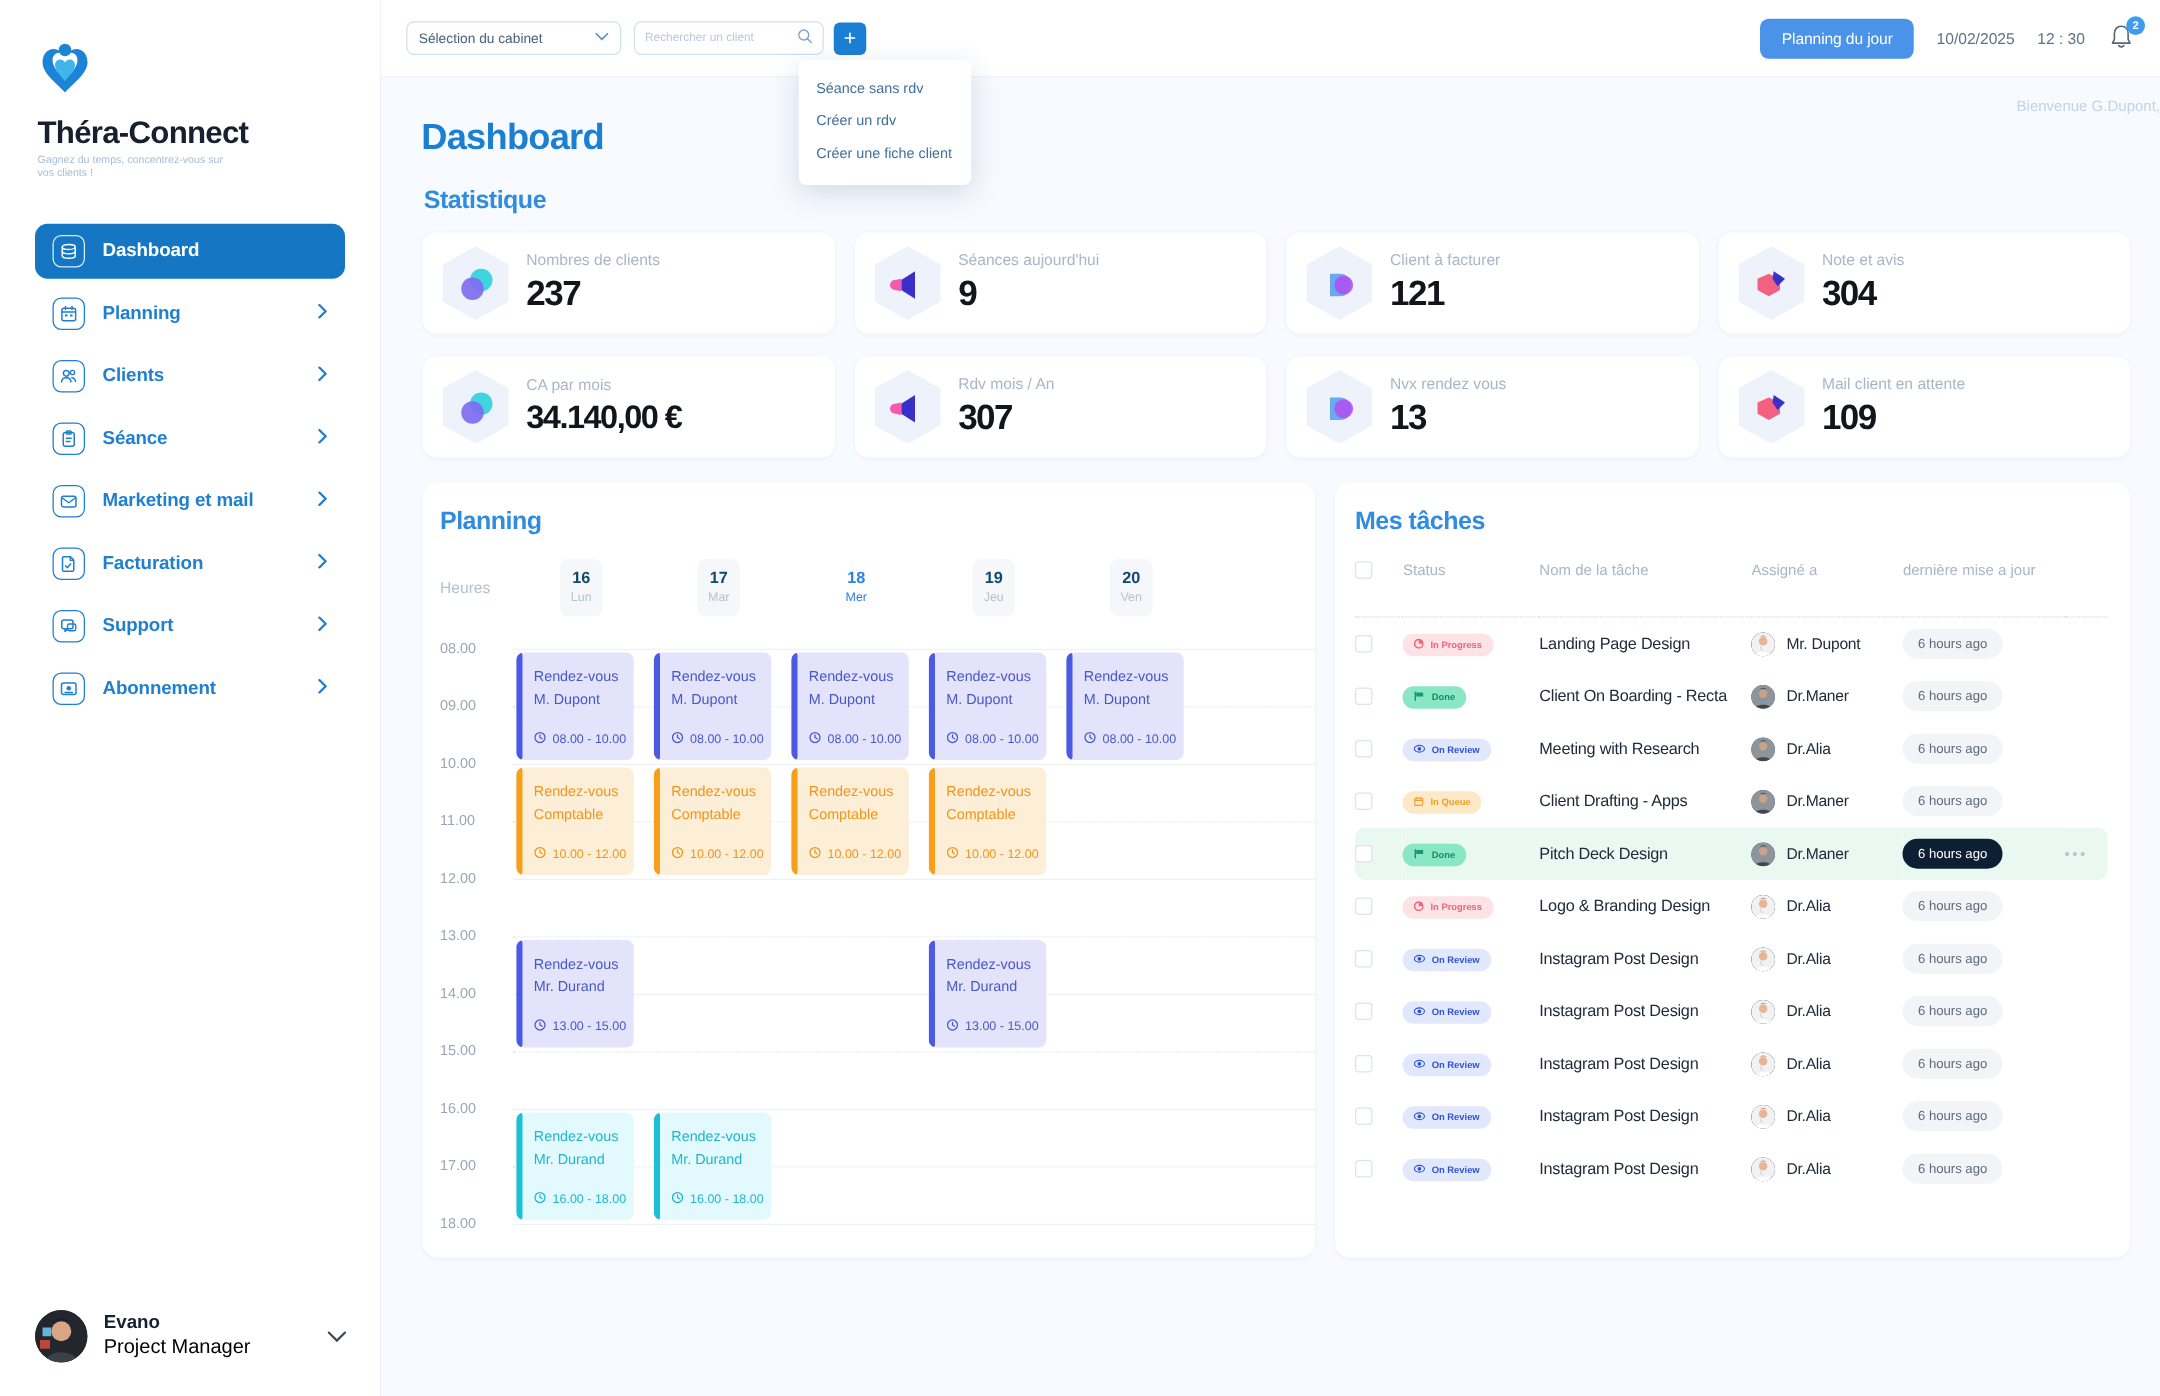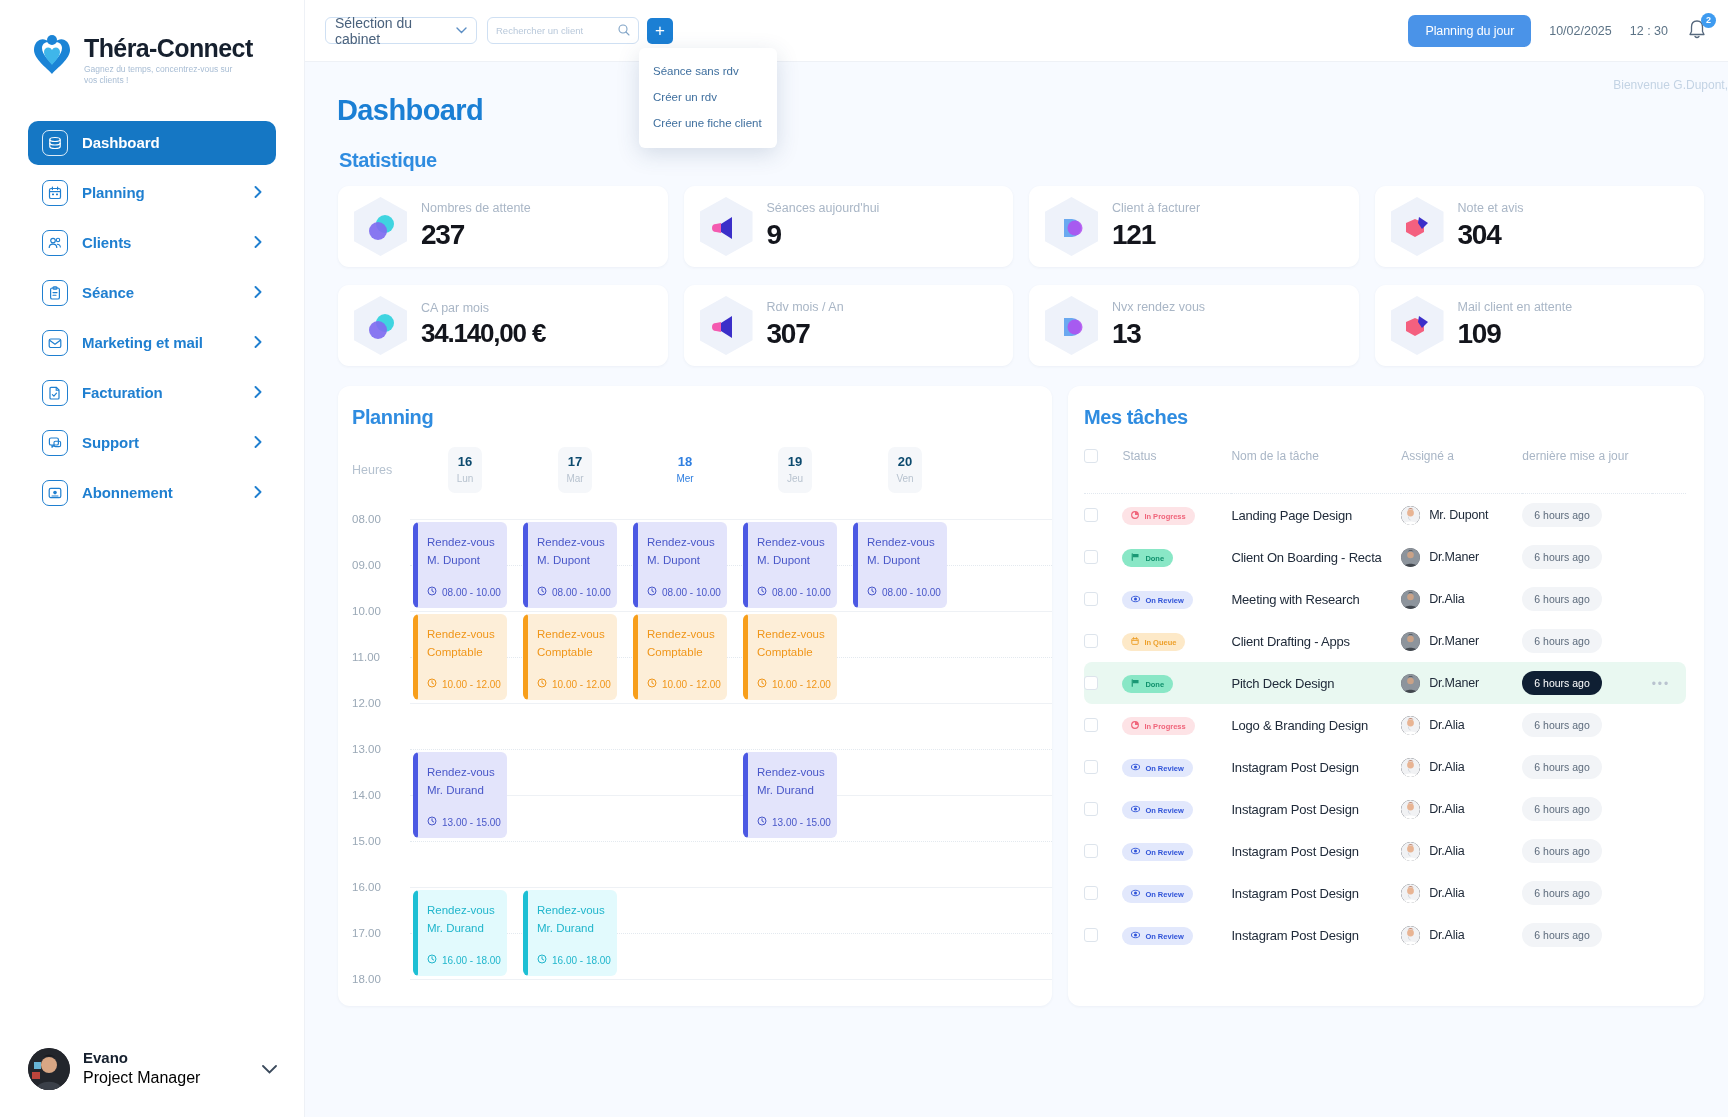--- a/index.html
+++ b/index.html
@@ -11,21 +11,21 @@
     overflow: hidden;
   }
   .app { display: flex; width: 1728px; height: 1117px; }
 
   
   .sidebar {
     width: 305px; height: 1117px; background: #ffffff;
     border-right: 1px solid #eef1f6;
     position: relative; flex: 0 0 305px;
   }
-  .logo-wrap { display: flex; align-items: flex-start; gap: 10px; padding: 30px 0 0 30px; }
+  .logo-wrap { display: flex; align-items: flex-start; gap: 10px; padding: 30px 0 0 30px; flex-direction: column; }
   .logo-mark { width: 44px; height: 48px; flex: 0 0 44px; position: relative; }
   .logo-text-block { padding-top: 6px; }
   .logo-title {
     font-size: 25px; font-weight: 700; color: #16202e; letter-spacing: -0.6px; line-height: 1;
   }
   .logo-sub {
     font-size: 8.5px; color: #a8bdd4; line-height: 1.35; margin-top: 3px; max-width: 155px;
   }
   .nav { margin-top: 34px; padding: 0 28px; }
   .nav-item {
@@ -57,22 +57,22 @@
   .pf-role { font-size: 16px; color: #000000; line-height: 1.3; }
   .pf-chev { margin-left: auto; color:#3b4a5c; font-size: 14px; }
 
   
   .main { flex: 1; height: 1117px; position: relative; background: #f7faff; overflow: hidden; }
   .topbar {
     height: 62px; background:#fff; display:flex; align-items:center;
     padding: 0 18px 0 10px; border-bottom: 1px solid #eef1f6; position: relative; z-index: 40;
   }
   .select-cabinet {
-    width: 152px; height: 27px; border: 1px solid #cfe0f3; border-radius: 6px;
-    display: flex; align-items: center; padding: 0 9px; font-size: 14px; color: #49617c;
+    width: 172px; height: 27px; border: 1px solid #cfe0f3; border-radius: 6px;
+    display: flex; align-items: center; padding: 0 9px; font-size: 11px; color: #49617c;
     background:#fff; cursor:pointer;
   }
   .select-cabinet .caret { margin-left:auto; color:#5b8ec4; font-size: 10px; }
   .search-box {
     width: 152px; height: 27px; border: 1px solid #cfe0f3; border-radius: 6px;
     display: flex; align-items: center; padding: 0 8px; margin-left: 10px; background:#fff;
   }
   .search-box input {
     border:0; outline:0; font-size:9.5px; color:#8fa7bf; flex:1; width: 100%;
     font-family: inherit; background: transparent;
@@ -422,21 +422,21 @@
       <div class="sec-title">Statistique</div>
       <div class="stats" id="stats">
           <div class="stat-card">
             <div class="hex">
               <svg width="32" height="32" viewBox="0 0 32 32">
                 <circle cx="20" cy="13" r="9" fill="#3fd4e0"></circle>
                 <circle cx="13" cy="20" r="9" fill="#7f6cf0" opacity=".92"></circle>
               </svg>
             </div>
             <div>
-              <div class="stat-label">Nombres de attente</div>
+              <div class="stat-label">Nombres de clients</div>
               <div class="stat-value">237</div>
             </div>
           </div>
           <div class="stat-card">
             <div class="hex">
               <svg width="32" height="32" viewBox="0 0 32 32">
                 <path d="M22 6 L22 28 L11 21 L11 13 Z" fill="#3b2fc9"></path>
                 <path d="M11 12 L11 22 L6 21 a4 4 0 0 1 0-8 Z" fill="#f45ab0"></path>
               </svg>
             </div>

